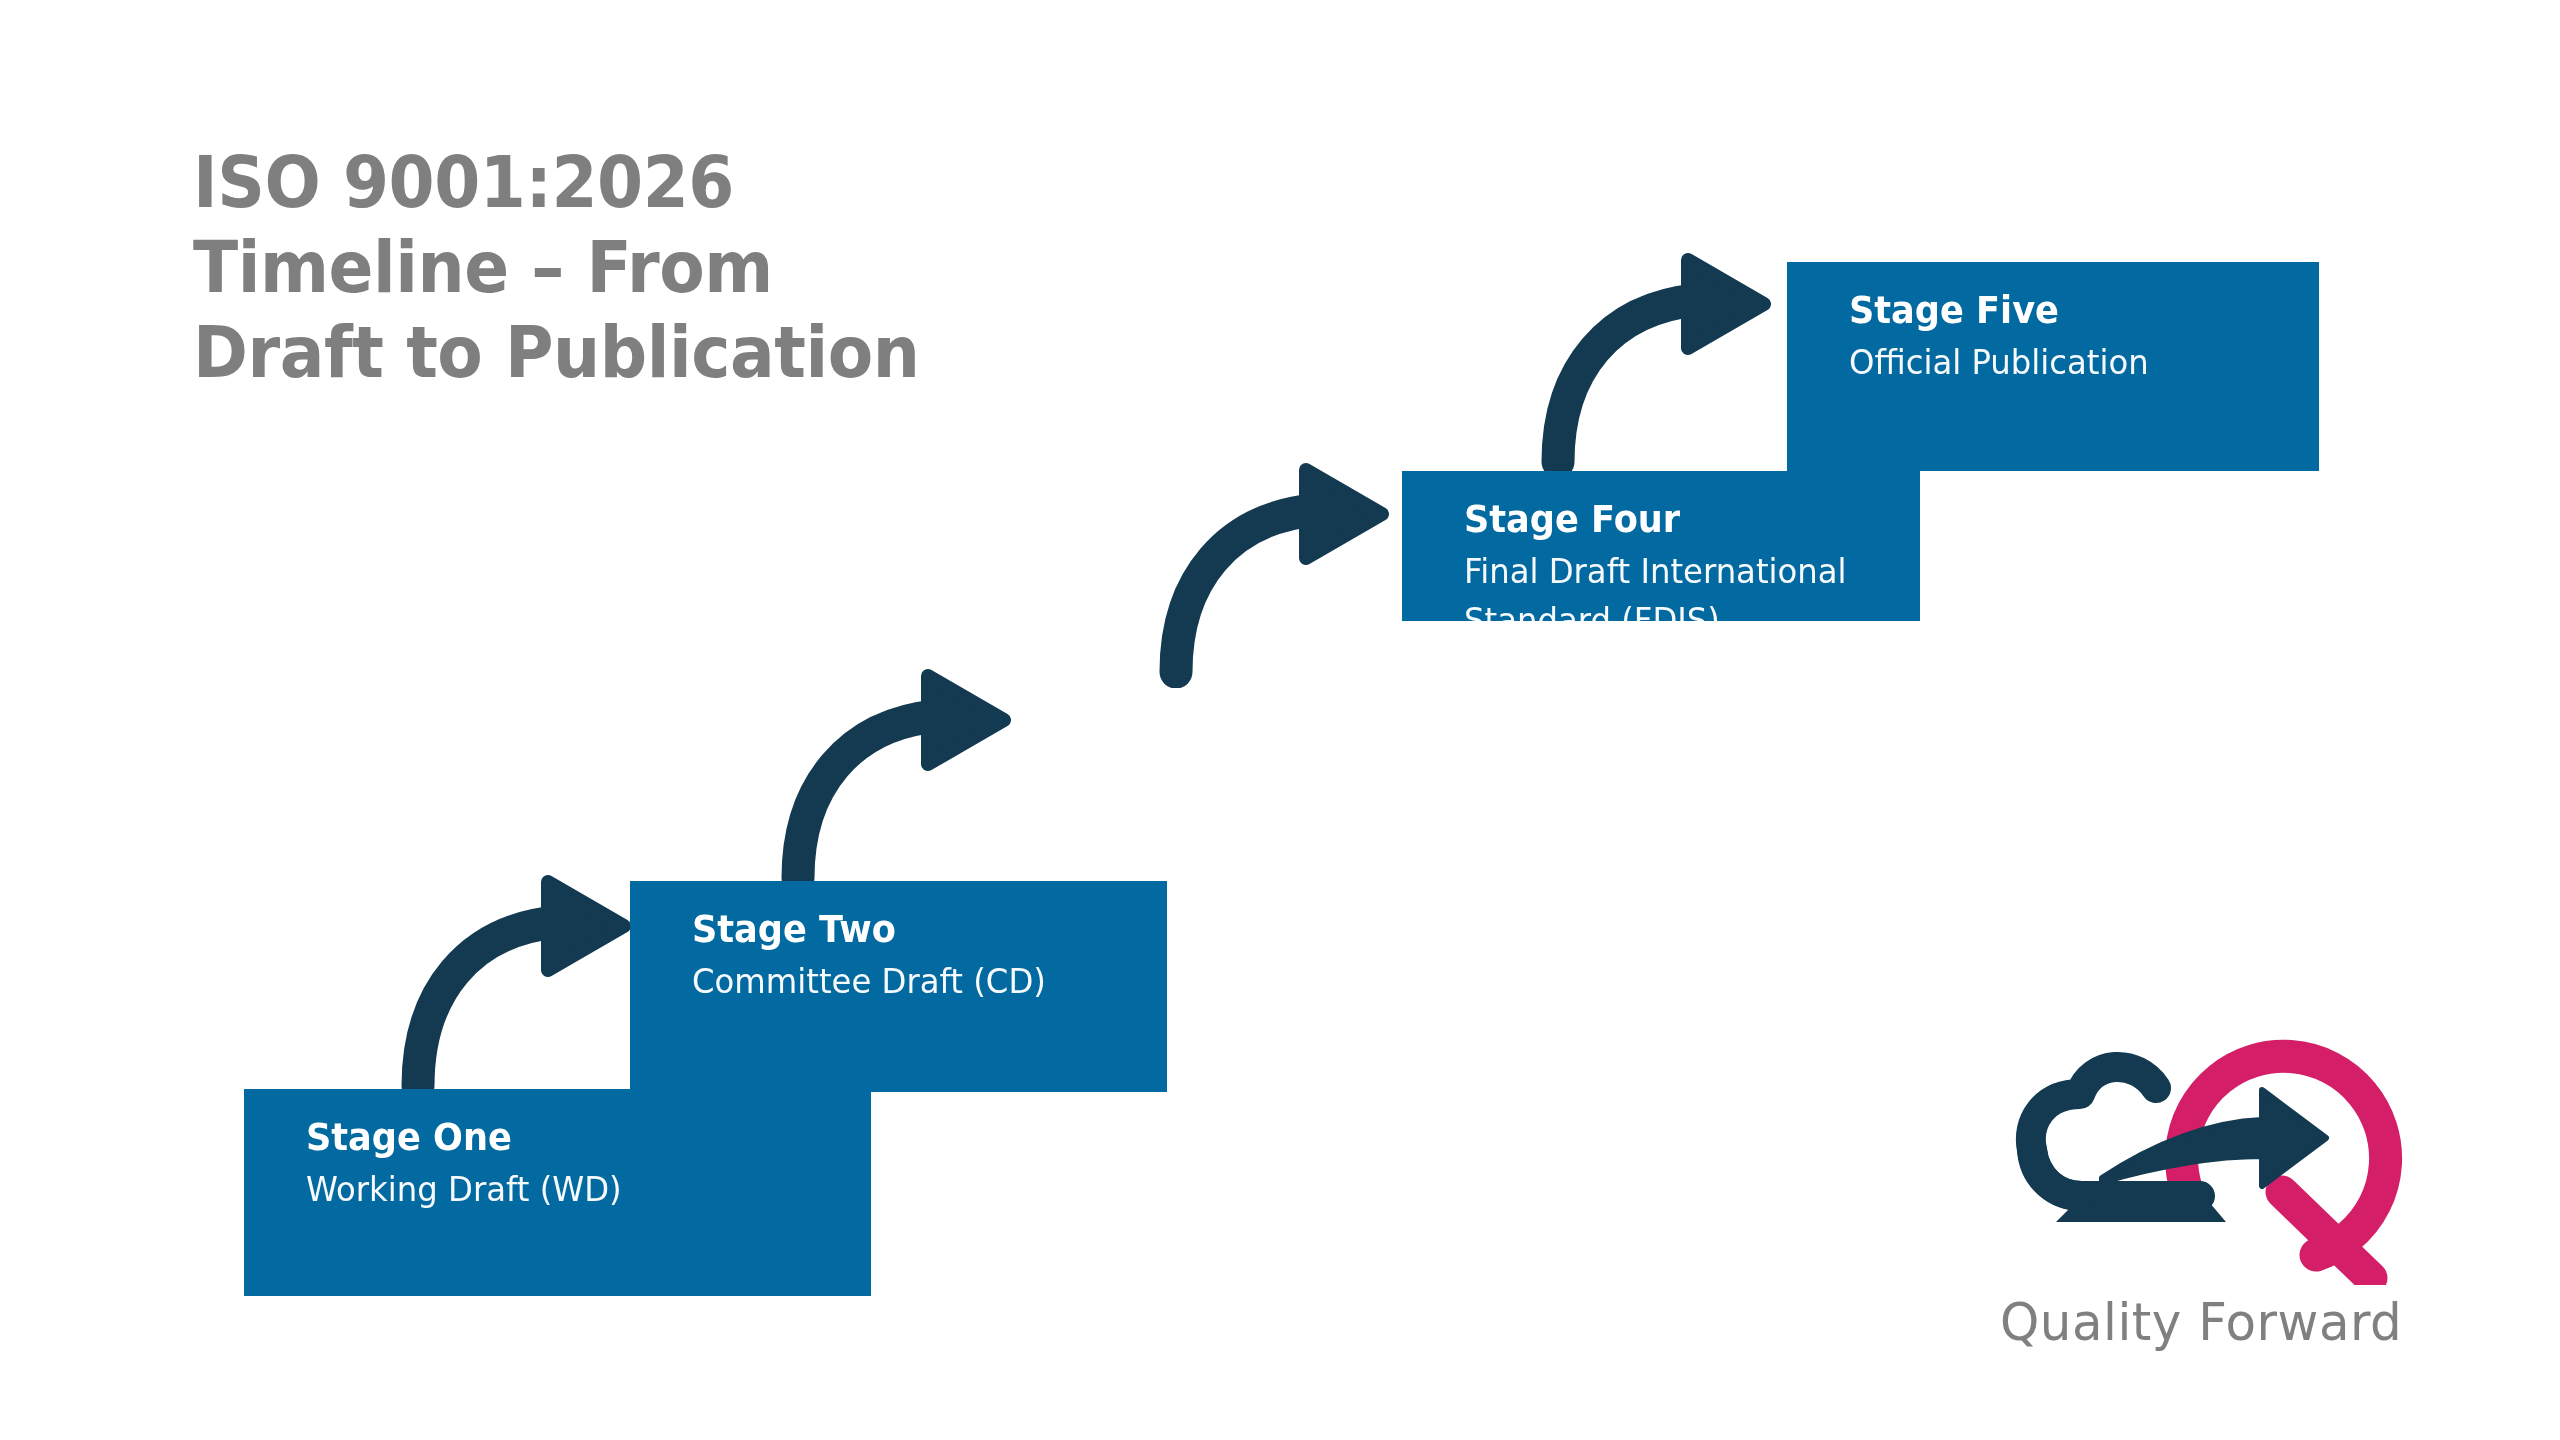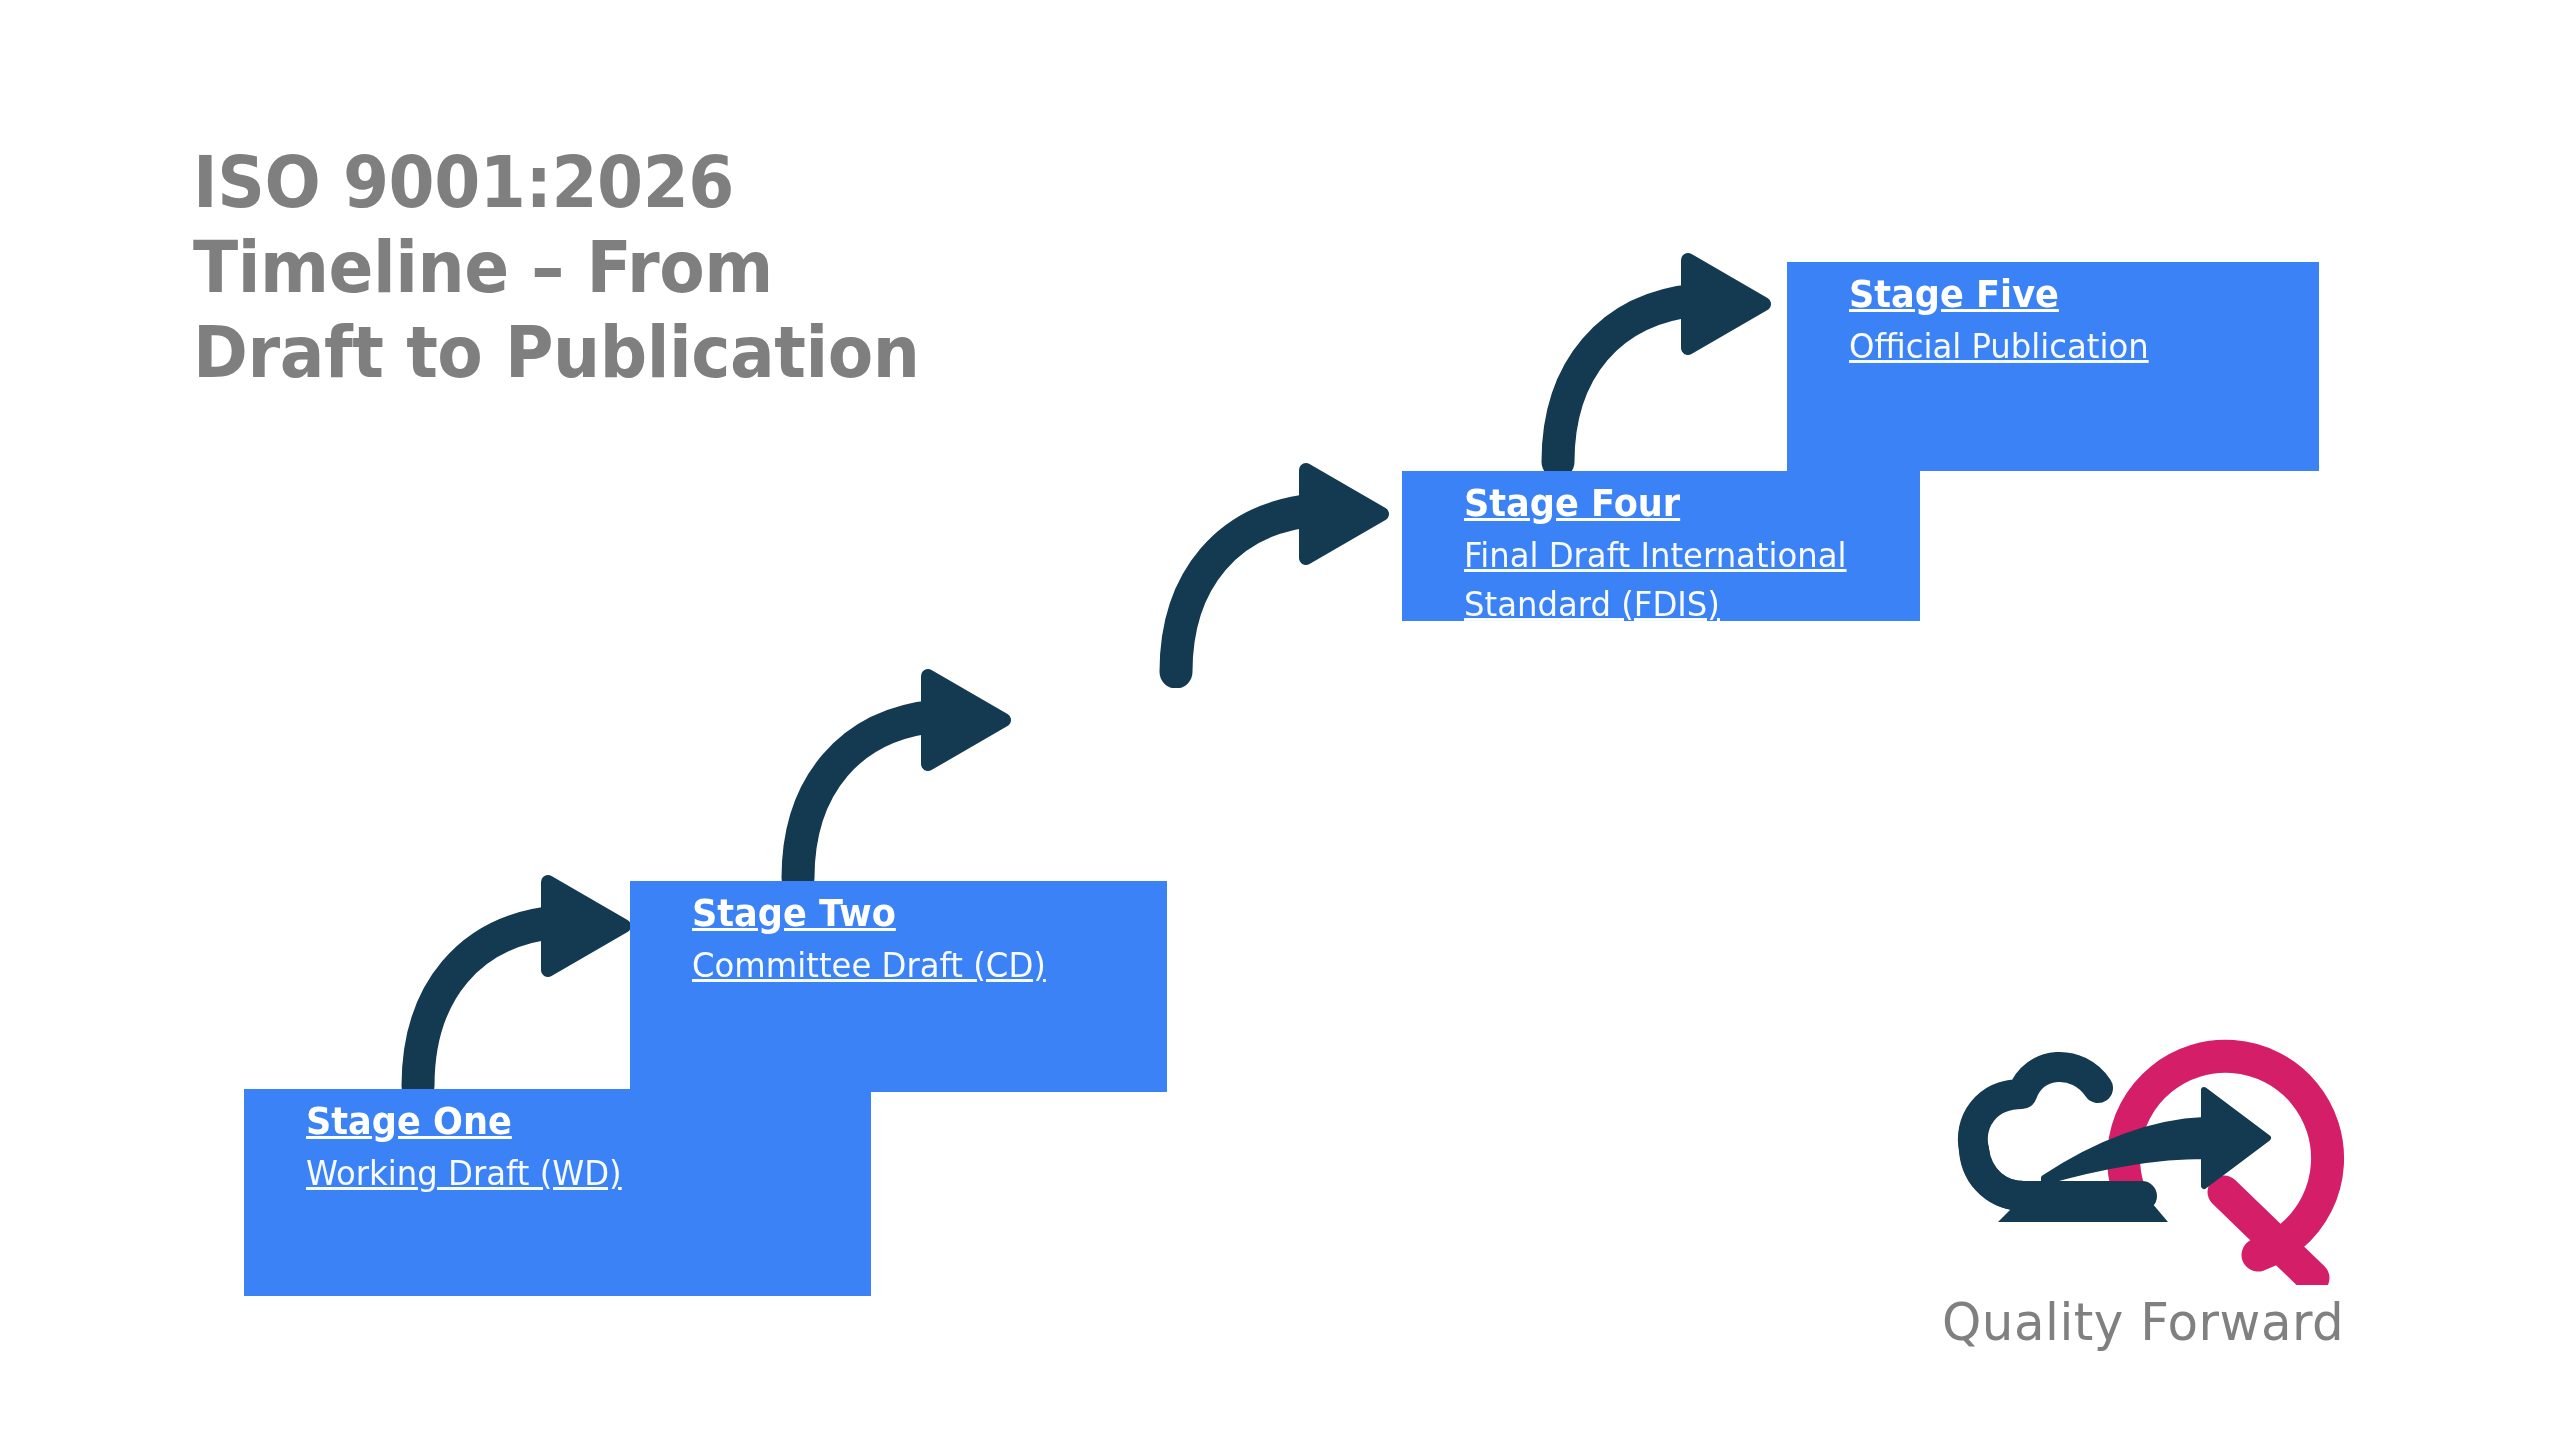--- a/index.html
+++ b/index.html
@@ -28,24 +28,23 @@
     line-height:1.18;
     letter-spacing:-0.5px;
     transform: scaleX(0.92);
     transform-origin: left top;
     white-space:pre-line;
   }
 
   
   .stage-block {
     position:absolute;
-    background:#3b82f6;
-    padding:10px 0 0 62px;
+    background:#0369a1;
+    padding:26px 0 0 62px;
     color:#ffffff;
-    text-decoration:underline;
   }
   .stage-title {
     font-family:"DejaVu Sans", sans-serif;
     font-weight:bold;
     font-size:37px;
     line-height:1.25;
     letter-spacing:0px;
     transform: scaleX(0.95);
     transform-origin:left top;
     margin-bottom:4px;
@@ -63,21 +62,21 @@
 
   
   .arrow-connector {
     position:absolute;
     pointer-events:none;
   }
 
   
   #logo {
     position:absolute;
-    left:1918px; top:1010px;
+    left:1976px; top:1010px;
     width:460px; height:390px;
   }
   #logo-mark { position:absolute; left:10px; top:0; width:420px; height:275px; }
   #logo-wordmark {
     position:absolute;
     left:14px; top:282px;
     width:440px;
     text-align:center;
     color:#808080;
     font-family:"DejaVu Sans", sans-serif;

